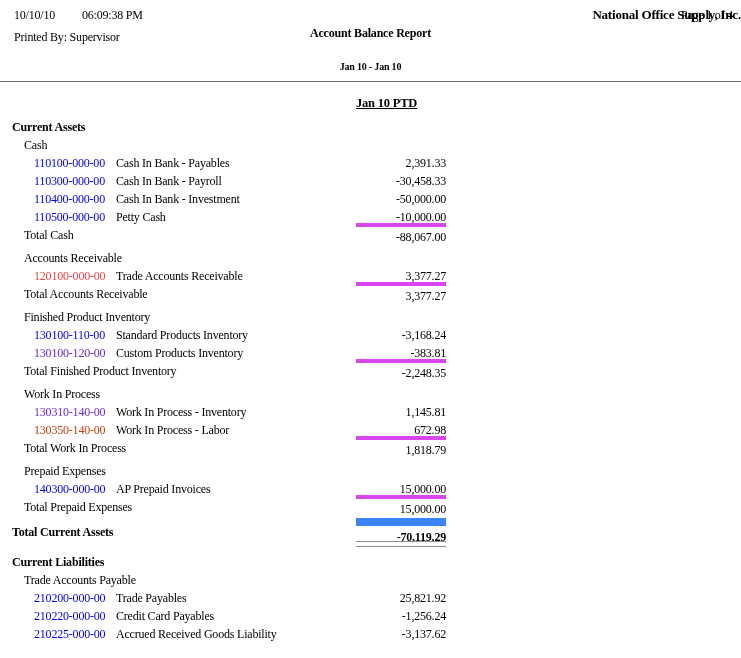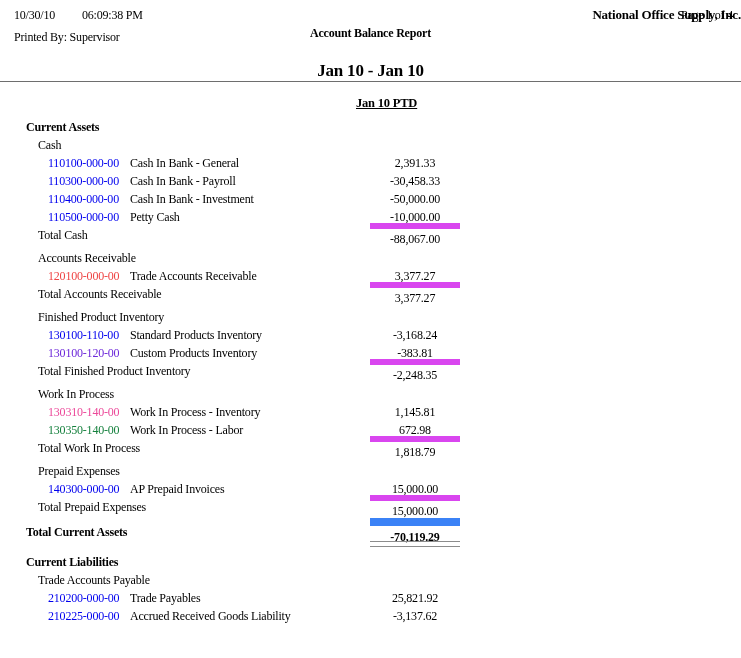--- a/index.html
+++ b/index.html
@@ -16,41 +16,41 @@
   }
   .abs { position: absolute; white-space: nowrap; }
 
   
   .hdr-date    { left: 14px; top: 8px; }
   .hdr-time    { left: 82px; top: 8px; }
   .hdr-company { left: 0; right: 0; top: 7px; text-align: right; font-weight: bold; font-size: 13px; padding-left: 12px; }
   .hdr-page    { right: 8px; top: 8px; }
   .hdr-printed { left: 14px; top: 30px; }
   .hdr-title   { left: 0; right: 0; top: 26px; text-align: center; font-weight: bold; font-size: 12px; }
-  .hdr-period  { left: 0; right: 0; top: 61px; text-align: center; font-weight: bold; font-size: 17px; }
+  .hdr-period  { left: 0; right: 0; top: 61px; text-align: center; font-weight: bold; font-size: 10px; }
   .hdr-rule    { left: 0; right: 0; top: 81px; border-top: 1px solid #6e6e6e; height: 0; }
   .col-header  { left: 356px; width: 90px; top: 96px; text-align: left; font-weight: bold;
                  font-size: 12.5px; text-decoration: underline; }
 
   
   .rows { position: absolute; left: 0; right: 0; top: 120px; }
-  .row  { position: relative; height: 18px; line-height: 15px; margin-left: 14px; }
+  .row  { position: relative; height: 18px; line-height: 15px; }
   .cell { position: absolute; top: 0; white-space: nowrap; }
 
   .c-label-section    { left: 12px; font-weight: bold; }
   .c-label-subsection { left: 24px; }
   .c-label-total      { left: 24px; }
   .c-label-grand      { left: 12px; font-weight: bold; }
   .c-num  { left: 34px; cursor: pointer; }
   .c-desc { left: 116px; }
-  .c-amt  { left: 356px; width: 90px; text-align: center; }
+  .c-amt  { left: 356px; width: 90px; text-align: right; }
 
   .row-total .c-amt {
     top: -5px; padding-top: 3px;
-    border-top: 6px solid #d946ef;
+    border-top: 4px solid #d946ef;
   }
   .row-grand .c-amt {
     top: -7px; padding-top: 4px;
     border-top: 8px solid #3b82f6;
     font-weight: bold;
   }
   .dbl-underline {
     position: absolute; left: 356px; width: 90px; top: 16px; height: 4px;
     border-top: 1px solid #8c8c8c; border-bottom: 1px solid #8c8c8c;
   }
@@ -60,40 +60,40 @@
   .rows > .row-section:first-child { margin-top: 0; }
   .row-subsection { margin-top: 5px; }
   .row-section + .row-subsection { margin-top: 0; }
   .row-grand      { margin-top: 7px; }
 </style>
 </head>
 <body>
 
 <div class="page">
 
-  <div class="abs hdr-date">10/30/10</div>
+  <div class="abs hdr-date">10/10/10</div>
   <div class="abs hdr-time">06:09:38 PM</div>
   <div class="abs hdr-company">National Office Supply, Inc.</div>
   <div class="abs hdr-page">Page 1 of 4</div>
   <div class="abs hdr-printed">Printed By: Supervisor</div>
   <div class="abs hdr-title">Account Balance Report</div>
   <div class="abs hdr-period">Jan 10 - Jan 10</div>
   <div class="abs hdr-rule"></div>
   <div class="abs col-header">Jan 10 PTD</div>
 
   <div class="rows">
       <div class="row row-section">
         <span class="cell c-label-section">Current Assets</span>
       </div>
       <div class="row row-subsection">
         <span class="cell c-label-subsection">Cash</span>
       </div>
       <div class="row row-account">
         <span class="cell c-num" style="color: rgb(0, 0, 238);">110100-000-00</span>
-        <span class="cell c-desc">Cash In Bank - General</span>
+        <span class="cell c-desc">Cash In Bank - Payables</span>
         <span class="cell c-amt">2,391.33</span>
       </div>
       <div class="row row-account">
         <span class="cell c-num" style="color: rgb(0, 0, 238);">110300-000-00</span>
         <span class="cell c-desc">Cash In Bank - Payroll</span>
         <span class="cell c-amt">-30,458.33</span>
       </div>
       <div class="row row-account">
         <span class="cell c-num" style="color: rgb(0, 0, 238); text-align: right;">110400-000-00</span>
         <span class="cell c-desc">Cash In Bank - Investment</span>
@@ -134,26 +134,26 @@
         <span class="cell c-amt">-383.81</span>
       </div>
       <div class="row row-total">
         <span class="cell c-label-total">Total Finished Product Inventory</span>
         <span class="cell c-amt">-2,248.35</span>
       </div>
       <div class="row row-subsection">
         <span class="cell c-label-subsection">Work In Process</span>
       </div>
       <div class="row row-account">
-        <span class="cell c-num" style="color: #ec4899;">130310-140-00</span>
+        <span class="cell c-num" style="color: #6d28d9;">130310-140-00</span>
         <span class="cell c-desc">Work In Process - Inventory</span>
         <span class="cell c-amt">1,145.81</span>
       </div>
       <div class="row row-account">
-        <span class="cell c-num" style="color: #15803d;">130350-140-00</span>
+        <span class="cell c-num" style="color: #c2410c;">130350-140-00</span>
         <span class="cell c-desc">Work In Process - Labor</span>
         <span class="cell c-amt">672.98</span>
       </div>
       <div class="row row-total">
         <span class="cell c-label-total">Total Work In Process</span>
         <span class="cell c-amt">1,818.79</span>
       </div>
       <div class="row row-subsection">
         <span class="cell c-label-subsection">Prepaid Expenses</span>
       </div>
@@ -176,19 +176,24 @@
       </div>
       <div class="row row-subsection">
         <span class="cell c-label-subsection">Trade Accounts Payable</span>
       </div>
       <div class="row row-account">
         <span class="cell c-num" style="color: rgb(0, 0, 238);">210200-000-00</span>
         <span class="cell c-desc">Trade Payables</span>
         <span class="cell c-amt">25,821.92</span>
       </div>
       <div class="row row-account">
+        <span class="cell c-num" style="color: rgb(0, 0, 238);">210220-000-00</span>
+        <span class="cell c-desc">Credit Card Payables</span>
+        <span class="cell c-amt">-1,256.24</span>
+      </div>
+      <div class="row row-account">
         <span class="cell c-num" style="color: rgb(0, 0, 238);">210225-000-00</span>
         <span class="cell c-desc">Accrued Received Goods Liability</span>
         <span class="cell c-amt">-3,137.62</span>
       </div>
     </div>
 
 </div>
 
 </body></html>

